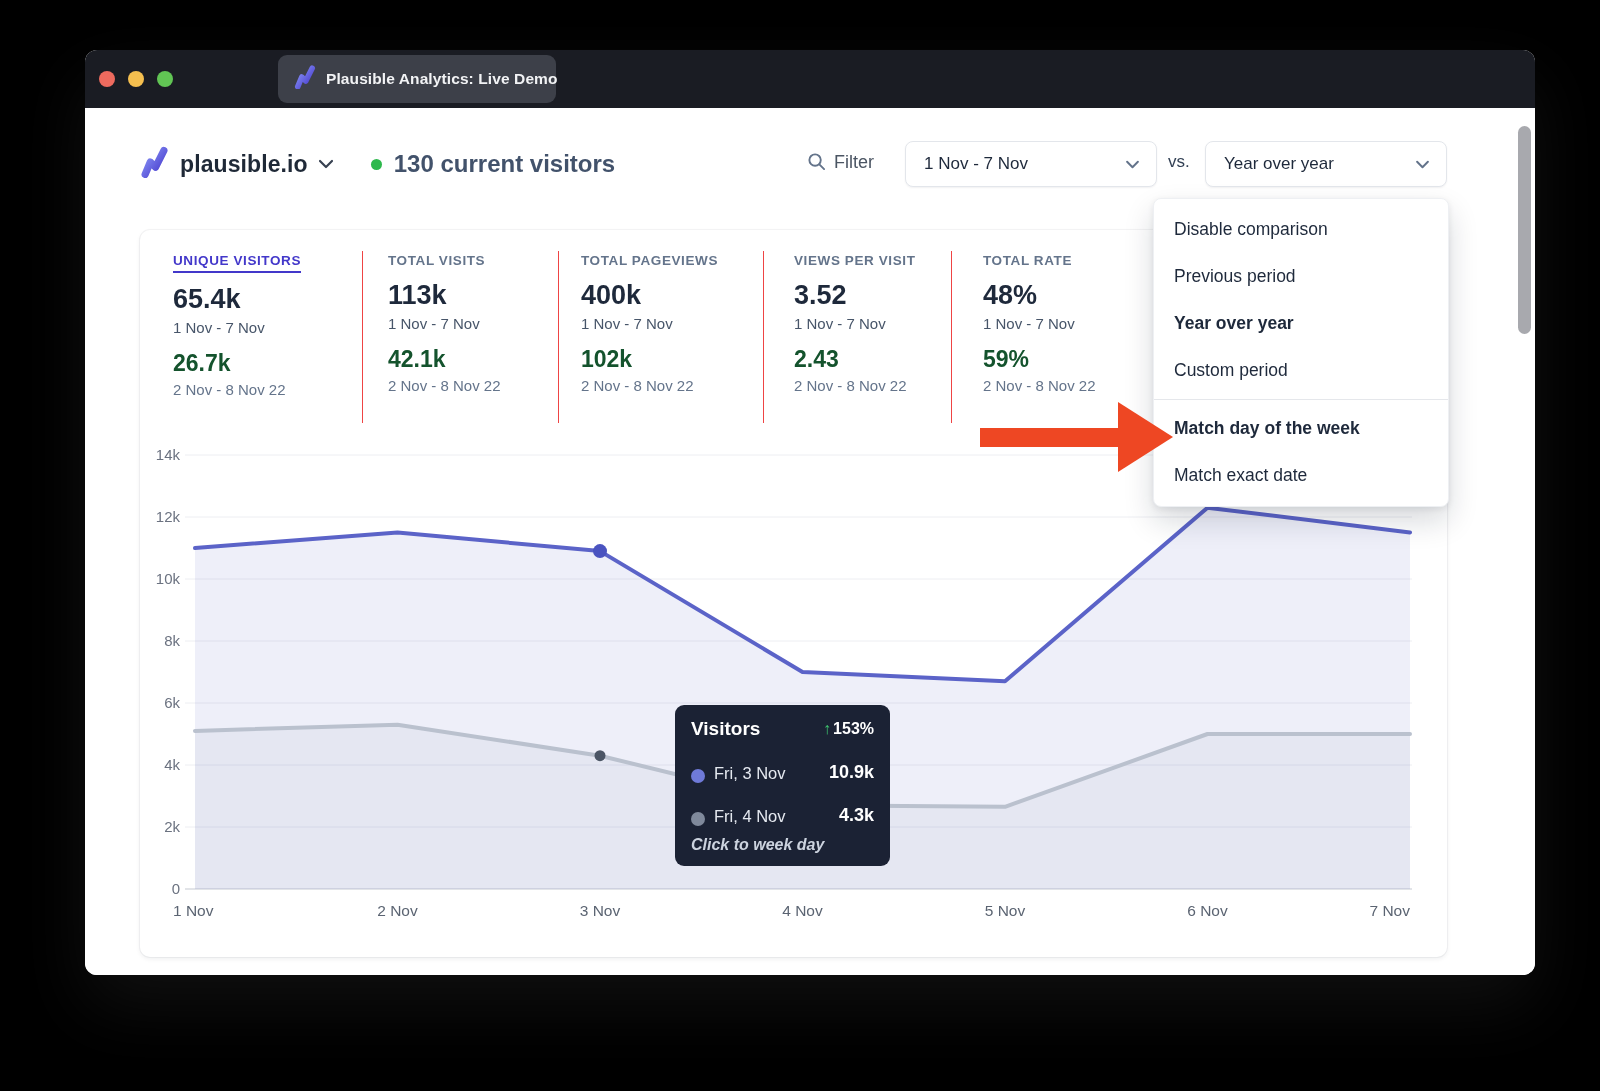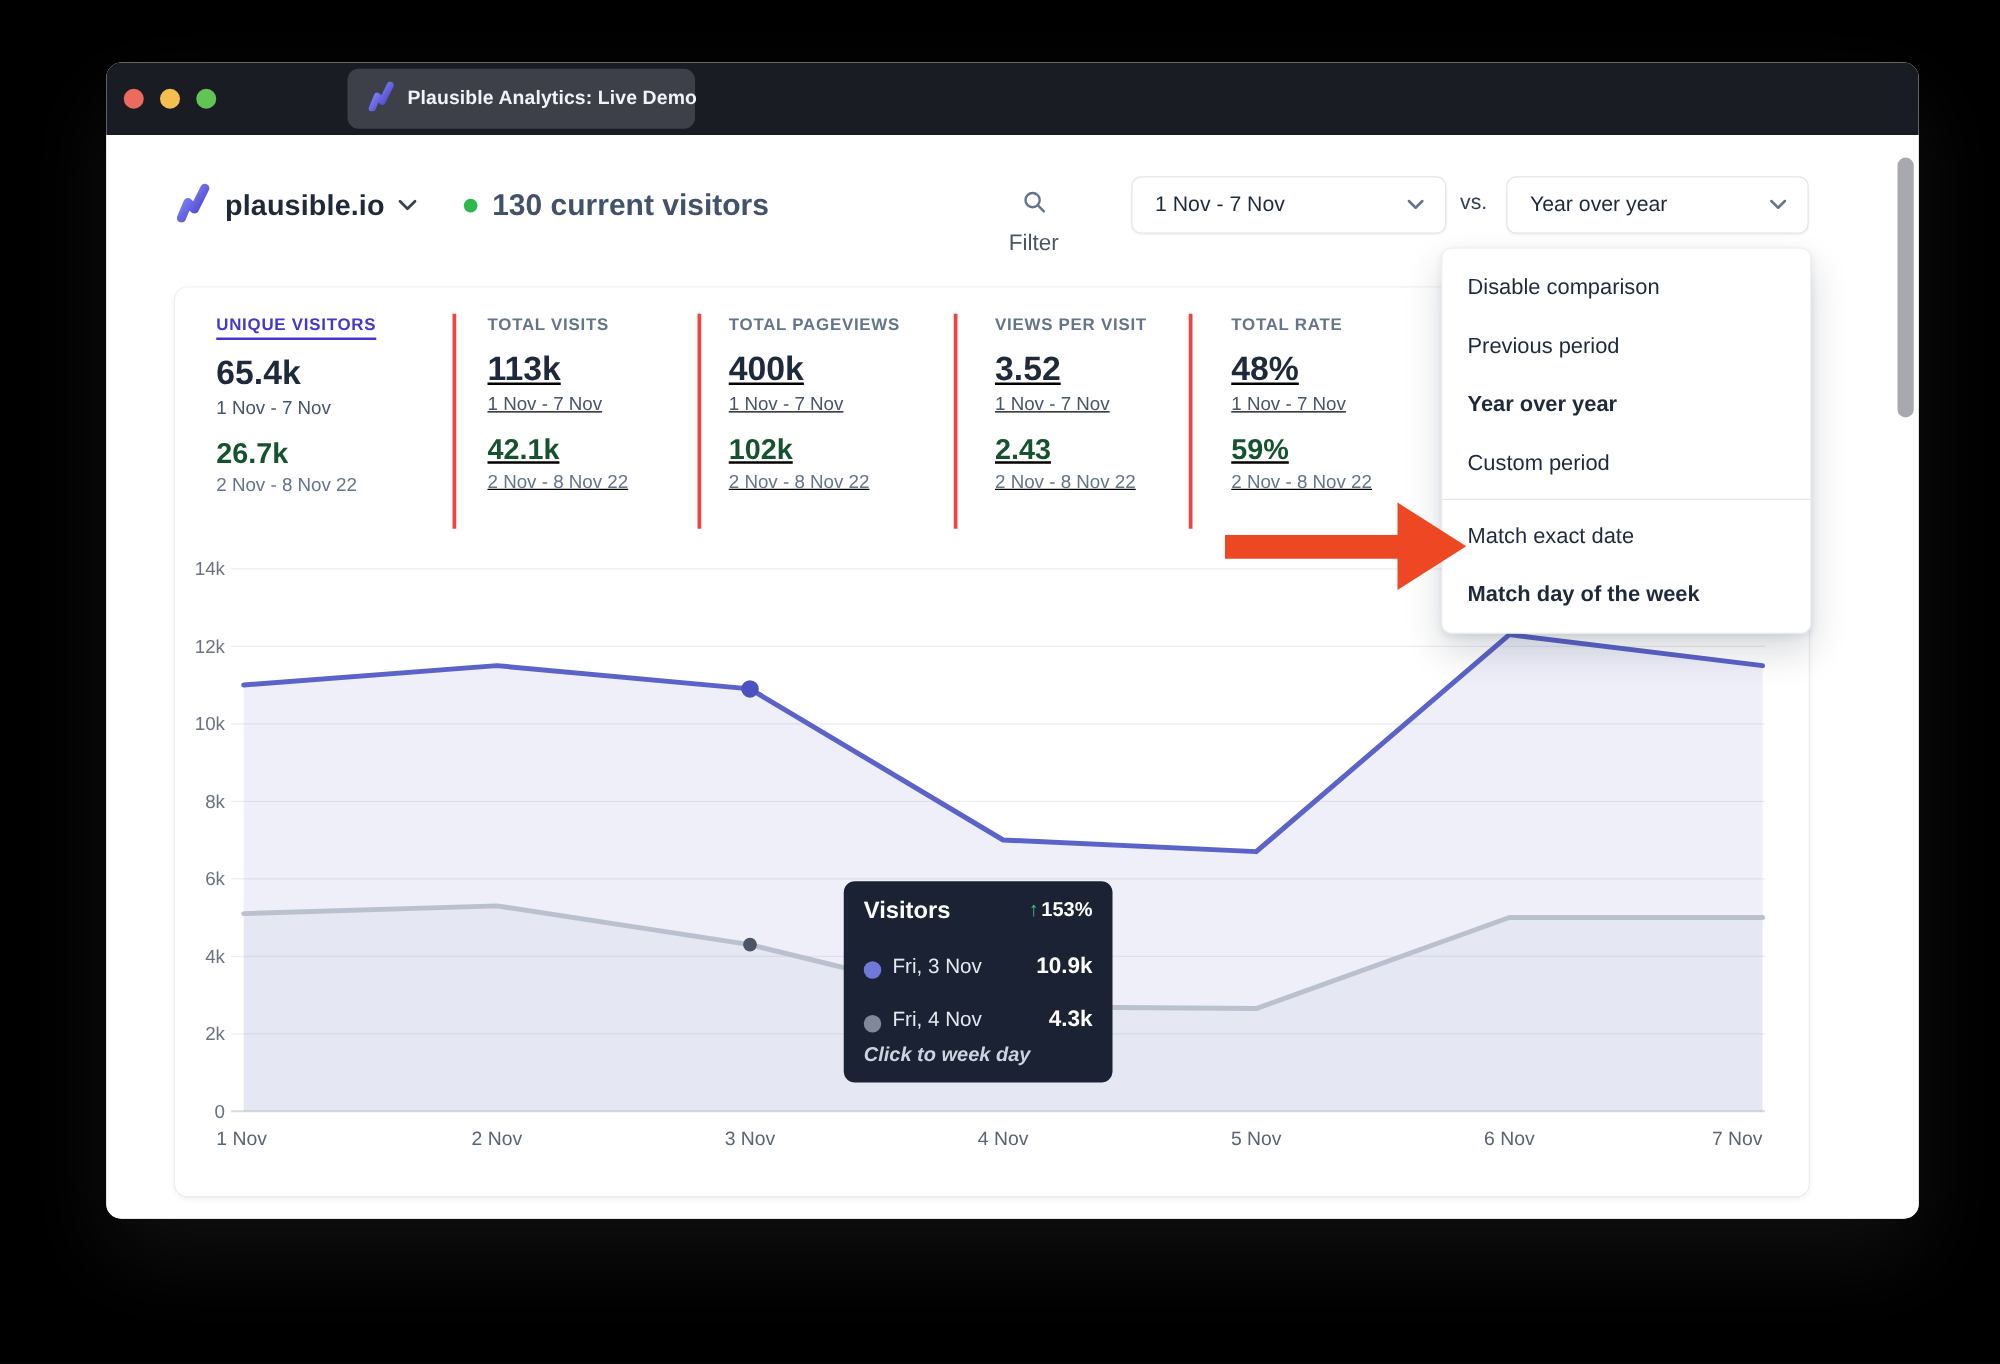--- a/index.html
+++ b/index.html
@@ -15,42 +15,42 @@
   .tab{position:absolute;left:193px;top:5px;width:278px;height:48px;background:#3d4049;
     border-radius:9px;display:flex;align-items:center;gap:10px;padding:0 16px;box-sizing:border-box;}
   .tab-title{color:#f2f3f5;font-size:15.5px;font-weight:600;letter-spacing:.1px;white-space:nowrap;}
   
   .content{position:relative;height:867px;background:#fff;}
   .left-group{position:absolute;left:56px;top:38px;display:flex;align-items:center;}
   .site-name{font-size:23px;font-weight:700;color:#1f2937;margin-left:12px;letter-spacing:.1px;}
   .chev{margin-left:10px;}
   .live-dot{width:11px;height:11px;border-radius:50%;background:#2db84c;margin-left:37px;}
   .visitors{font-size:24px;font-weight:600;color:#42526b;margin-left:12px;}
-  .filter-group{position:absolute;left:722px;top:44px;display:flex;align-items:center;gap:8px;cursor:pointer;flex-direction:column;}
+  .filter-group{position:absolute;left:722px;top:44px;display:flex;align-items:flex-start;gap:8px;cursor:pointer;}
   .filter-label{font-size:18px;font-weight:500;color:#4b5563;}
   .select-box{position:absolute;top:33px;height:46px;background:#fff;border:1px solid #e3e6eb;
     border-radius:8px;box-shadow:0 1px 2px rgba(16,24,40,.06);display:flex;align-items:center;
     justify-content:space-between;padding:0 16px 0 18px;box-sizing:border-box;cursor:pointer;}
   .select-box .val{font-size:17px;font-weight:500;color:#1e293b;}
   .daterange{left:820px;width:252px;}
   .vs{position:absolute;left:1083px;top:44px;font-size:17px;color:#334155;font-weight:500;}
   .compare{left:1120px;width:242px;}
   
   .menu{position:absolute;left:1068px;top:90px;width:294px;background:#fff;border-radius:8px;
     border:1px solid #eef0f3;box-shadow:0 14px 30px rgba(15,23,42,.16),0 2px 6px rgba(15,23,42,.08);
     padding:7px 0;z-index:40;}
   .menu-item{height:47px;line-height:47px;padding:0 20px;font-size:17.5px;color:#1e293b;cursor:pointer;white-space:nowrap;}
   .menu-item.active{font-weight:700;}
   .menu-divider{height:1px;background:#e5e7eb;margin:5px 0;}
   
   .card{position:absolute;left:55px;top:122px;width:1307px;height:727px;background:#fff;border-radius:10px;
     box-shadow:0 0 0 1px rgba(15,23,42,.045),0 2px 5px rgba(15,23,42,.07);z-index:1;}
   .metrics{display:flex;padding-top:21px;height:172px;box-sizing:content-box;}
   .metric{box-sizing:border-box;}
-  .metric + .metric{border-left:3px solid #ef4444;text-decoration:underline;}
+  .metric + .metric{border-left:1px solid #ef4444;}
   .m1{width:222px;padding-left:33px;}
   .m2{width:196px;padding-left:25px;}
   .m3{width:205px;padding-left:22px;}
   .m4{width:188px;padding-left:30px;}
   .m5{flex:1;padding-left:31px;}
   .metric-label{font-size:13.5px;font-weight:700;letter-spacing:.6px;color:#64748b;display:inline-block;}
   .metric.active .metric-label{color:#4338ca;border-bottom:2px solid #4338ca;padding-bottom:3px;}
   .metric-value{font-size:27px;font-weight:800;color:#1e293b;margin-top:11px;line-height:30px;}
   .metric-period{font-size:15px;color:#475569;margin-top:5px;}
   .metric-prev{font-size:23px;font-weight:800;color:#14532d;margin-top:14px;line-height:26px;}
@@ -158,22 +158,22 @@
             </svg>
         </span>
       </div>
 
       <div class="menu">
         <div class="menu-item">Disable comparison</div>
         <div class="menu-item">Previous period</div>
         <div class="menu-item active">Year over year</div>
         <div class="menu-item">Custom period</div>
         <div class="menu-divider"></div>
+        <div class="menu-item active">Match day of the week</div>
         <div class="menu-item">Match exact date</div>
-        <div class="menu-item active">Match day of the week</div>
       </div>
 
       <div class="card">
         <div class="metrics">
           <div class="metric m1 active">
             <span class="metric-label">UNIQUE VISITORS</span>
             <div class="metric-value">65.4k</div>
             <div class="metric-period">1 Nov - 7 Nov</div>
             <div class="metric-prev">26.7k</div>
             <div class="metric-prev-period">2 Nov - 8 Nov 22</div>

